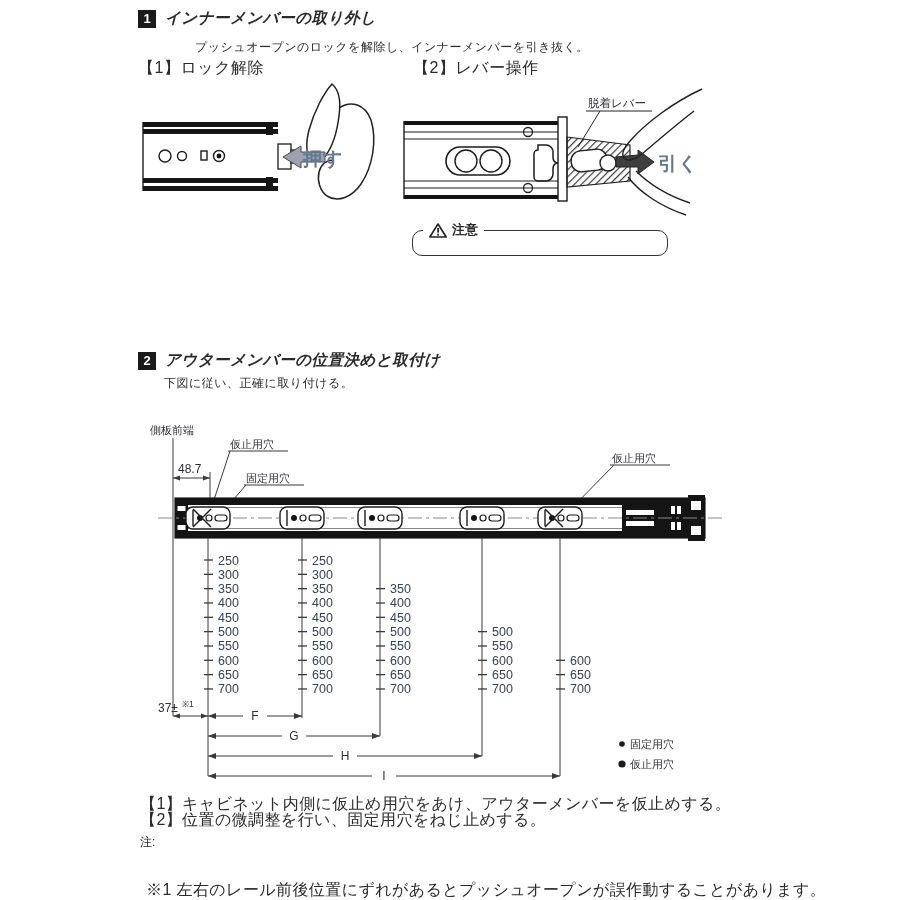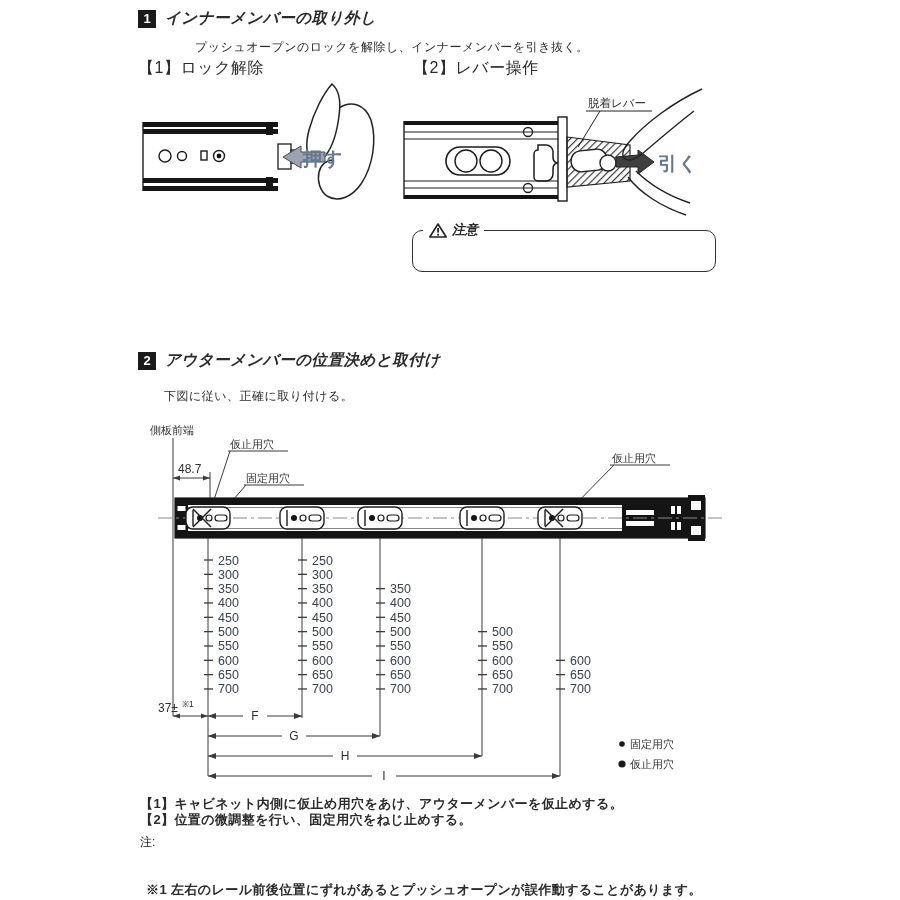--- a/index.html
+++ b/index.html
@@ -3,25 +3,25 @@
 <meta charset="utf-8">
 <style>
   html,body{margin:0;padding:0;background:#ffffff;}
   body{width:900px;height:900px;position:relative;font-family:"Liberation Sans",sans-serif;color:#2b2b2b;overflow:hidden;}
   .abs{position:absolute;}
   .sec-header{display:flex;align-items:center;gap:9px;}
   .sec-num{width:18px;height:18px;background:#1a1a1a;color:#ffffff;font-weight:bold;font-size:13px;display:flex;align-items:center;justify-content:center;flex:0 0 auto;}
   .sec-title{font-size:15.5px;font-weight:bold;margin:0;letter-spacing:.5px;font-style:italic;}
   .desc{font-size:12px;letter-spacing:.5px;}
   .fig-caption{font-size:16px;letter-spacing:.5px;}
-  .caution-box{border:1.6px solid #333;border-radius:10px;width:304px;box-sizing:border-box;padding:14px 10px 26px 12px;font-style:italic;}
+  .caution-box{border:1.6px solid #333;border-radius:10px;width:256px;box-sizing:border-box;padding:14px 10px 10px 12px;}
   .caution-title{position:absolute;top:-10px;left:10px;background:#ffffff;padding:0 6px;display:flex;align-items:center;gap:5px;font-size:13px;font-weight:bold;}
   .caution-body{position:relative;padding-left:19px;font-size:11px;line-height:15px;letter-spacing:.3px;}
   .prohibit{position:absolute;left:0;top:1px;}
-  .note-line{font-size:13px;line-height:16px;letter-spacing:.4px;font-weight:bold;}
+  .note-line{font-size:16px;line-height:16px;letter-spacing:.4px;}
   .notes-title{font-size:12px;}
   svg text{font-family:"Liberation Sans",sans-serif;}
   .dgm-label{font-size:11px;fill:#2f2f35;}
   .dgm-num{font-size:12.5px;fill:#3a4150;}
   .dgm-dim{font-size:12px;fill:#2f2f35;}
   .action-text{font-size:19px;font-weight:bold;fill:#64788f;letter-spacing:1px;}
   .legend-text{font-size:11px;fill:#2f2f35;}
 </style>
 </head>
 <body>
@@ -122,21 +122,21 @@
       <rect x="8.2" y="10.8" width="1.8" height="1.8" fill="#222"></rect>
     </svg>
     <span>注意</span>
   </div>
 </div>
 
 <div class="abs sec-header" style="left:138px;top:350px;">
   <span class="sec-num">2</span>
   <h1 class="sec-title">アウターメンバーの位置決めと取付け</h1>
 </div>
-<div class="abs desc" style="left:164px;top:388px;">下図に従い、正確に取り付ける。</div>
+<div class="abs desc" style="left:164px;top:375px;">下図に従い、正確に取り付ける。</div>
 
 <svg class="abs" style="left:130px;top:418px;" width="665" height="372" viewBox="0 0 665 372">
 
   <text class="dgm-label" x="20" y="16">側板前端</text>
   <line x1="43" y1="20" x2="43" y2="298" stroke="#3a3a3a" stroke-width="1"></line>
 
   <text class="dgm-dim" x="48" y="55">48.7</text>
   <line x1="43" y1="60" x2="80" y2="60" stroke="#3a3a3a" stroke-width="1"></line>
   <polygon points="43,60 50,57.4 50,62.6" fill="#3a3a3a"></polygon>
   <polygon points="80,60 73,57.4 73,62.6" fill="#3a3a3a"></polygon>

